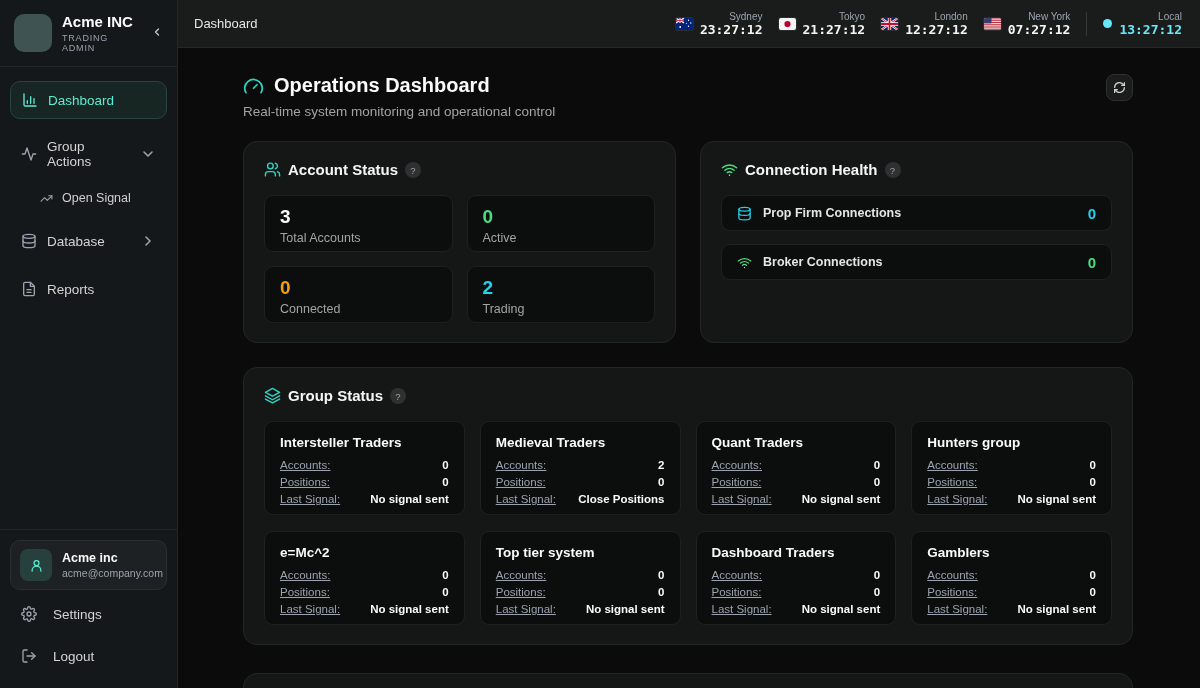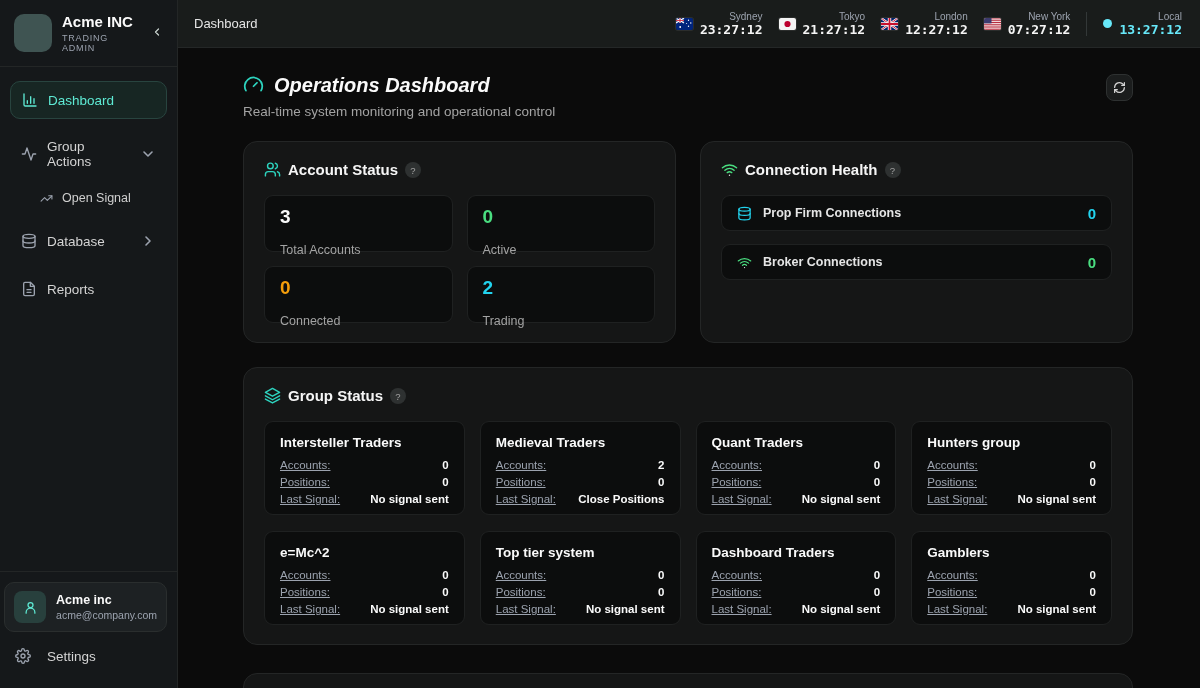--- a/index.html
+++ b/index.html
@@ -2,21 +2,21 @@
 <html><head>
 <meta charset="utf-8">
 <style>
   * { margin:0; padding:0; box-sizing:border-box; }
   html,body { width:1200px; height:688px; overflow:hidden; background:#0b0b0b;
     font-family:"Liberation Sans", sans-serif; color:#e5e5e5; }
   .app { display:flex; width:100%; height:100%; }
 
   
   .sidebar { width:178px; min-width:178px; height:100%; background:#15181a;
-    border-right:1px solid #232626; display:flex; flex-direction:column;align-items:flex-end; }
+    border-right:1px solid #232626; display:flex; flex-direction:column; }
   .brand { display:flex; align-items:center; gap:10px; padding:13px 12px 13px 14px;
     border-bottom:1px solid #232626; }
   .brand-logo { width:38px; height:38px; border-radius:10px; background:#3f5452; flex:none; }
   .brand-text { flex:1; min-width:0; }
   .brand-name { font-size:15px; font-weight:bold; color:#fafafa; line-height:1.2; }
   .brand-sub { font-size:9px; color:#9ca3af; letter-spacing:.8px; margin-top:2px; }
   .collapse-btn { color:#cbd5d1; font-size:12px; cursor:pointer; padding:2px; }
 
   .nav { padding:14px 10px 0 10px; flex:1; }
   .nav-item { display:flex; align-items:center; gap:10px; padding:10px 11px;
@@ -57,40 +57,40 @@
   .clock-city { font-size:10px; color:#9ca3af; line-height:1.1; }
   .clock-time { font-size:13px; font-weight:bold; color:#f5f5f5;
     font-family:"DejaVu Sans Mono", monospace; }
   .clock-divider { width:1px; height:24px; background:#333838; }
   .local-dot { width:9px; height:9px; border-radius:50%; background:#67e8f9; flex:none; }
   .clock.local .clock-time { color:#67e8f9; }
 
   
   .main { flex:1; overflow:hidden; background:#0b0b0b; padding:26px 67px 0 65px; }
   .page-head { display:flex; align-items:flex-start; justify-content:space-between; margin-bottom:22px; }
-  .title-row { display:flex; align-items:flex-start; gap:10px;font-style:italic; }
+  .title-row { display:flex; align-items:flex-end; gap:10px; }
   .title-row svg { width:21px; height:21px; stroke:#2dd4bf; }
   .page-title { font-size:20px; font-weight:bold; color:#fafafa; }
   .page-sub { font-size:13.5px; color:#a3a3a3; margin-top:7px; }
   .refresh-btn { width:27px; height:27px; border-radius:8px; background:#1b1d1d;
     border:1px solid #2e3131; display:flex; align-items:center; justify-content:center; cursor:pointer; }
   .refresh-btn svg { width:13px; height:13px; stroke:#d4d4d4; }
 
   .card { background:#151616; border:1px solid #242626; border-radius:14px; padding:19px 20px; }
   .row1 { display:grid; grid-template-columns:1fr 1fr; gap:24px; }
   .card-head { display:flex; align-items:flex-end; gap:7px; margin-bottom:17px; }
   .card-head svg { width:17px; height:17px; flex:none; }
   .card-title { font-size:15px; font-weight:bold; color:#f5f5f5; }
   .help-badge { width:16px; height:16px; border-radius:50%; background:#2e3131; color:#a3a3a3;
     font-size:9.5px; display:flex; align-items:center; justify-content:center; cursor:pointer; }
 
   .stat-grid { display:grid; grid-template-columns:1fr 1fr; gap:14px; }
   .stat-tile { background:#0c0d0d; border:1px solid #1f2121; border-radius:9px; padding:10px 15px; height:57px; }
   .stat-value { font-size:19px; font-weight:bold; line-height:1.2; }
-  .stat-label { font-size:12.5px; color:#a3a3a3; margin-top:14px; }
+  .stat-label { font-size:12.5px; color:#a3a3a3; margin-top:2px; }
 
   .conn-row { display:flex; align-items:center; gap:11px; background:#0c0d0d;
     border:1px solid #1f2121; border-radius:9px; padding:9px 15px; height:36px; margin-bottom:13px; }
   .conn-row svg { width:15px; height:15px; flex:none; }
   .conn-label { font-size:12.5px; font-weight:bold; color:#e5e5e5; flex:1; }
   .conn-value { font-size:15px; font-weight:bold; }
 
   .group-card-outer { margin-top:24px; }
   .group-grid { display:grid; grid-template-columns:repeat(4,1fr); gap:16px 15px; }
   .group-tile { background:#0c0d0d; border:1px solid #1f2121; border-radius:9px; padding:13px 15px; height:94px; }
@@ -255,20 +255,26 @@
         <div>
           <div class="user-name">Acme inc</div>
           <div class="user-email">acme@company.com</div>
         </div>
       </div>
       <div class="footer-item">
         <svg viewBox="0 0 24 24" fill="none" stroke-width="2" stroke-linecap="round" stroke-linejoin="round">
             <use href="#i-gear"></use>
           </svg>
         <span>Settings</span>
+      </div>
+      <div class="footer-item">
+        <svg viewBox="0 0 24 24" fill="none" stroke-width="2" stroke-linecap="round" stroke-linejoin="round">
+            <use href="#i-logout"></use>
+          </svg>
+        <span>Logout</span>
       </div>
     </div>
   </aside>
 
   <div class="right">
     <header class="topbar">
       <div class="breadcrumb">Dashboard</div>
 
       <div class="clocks">
         <div class="clock">

